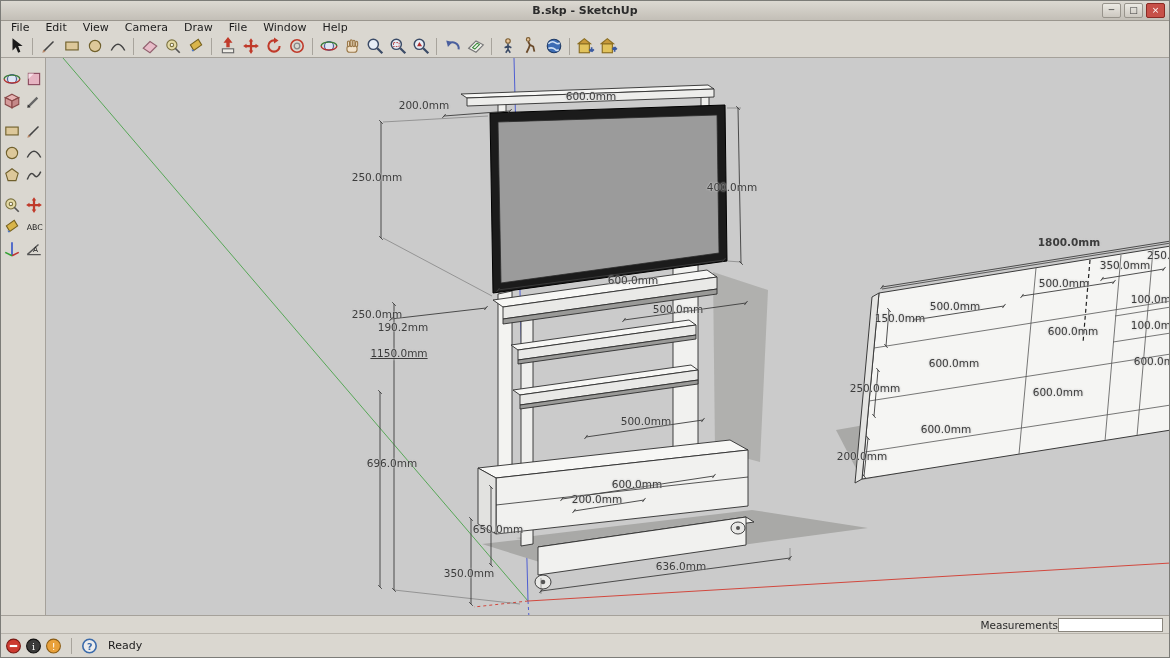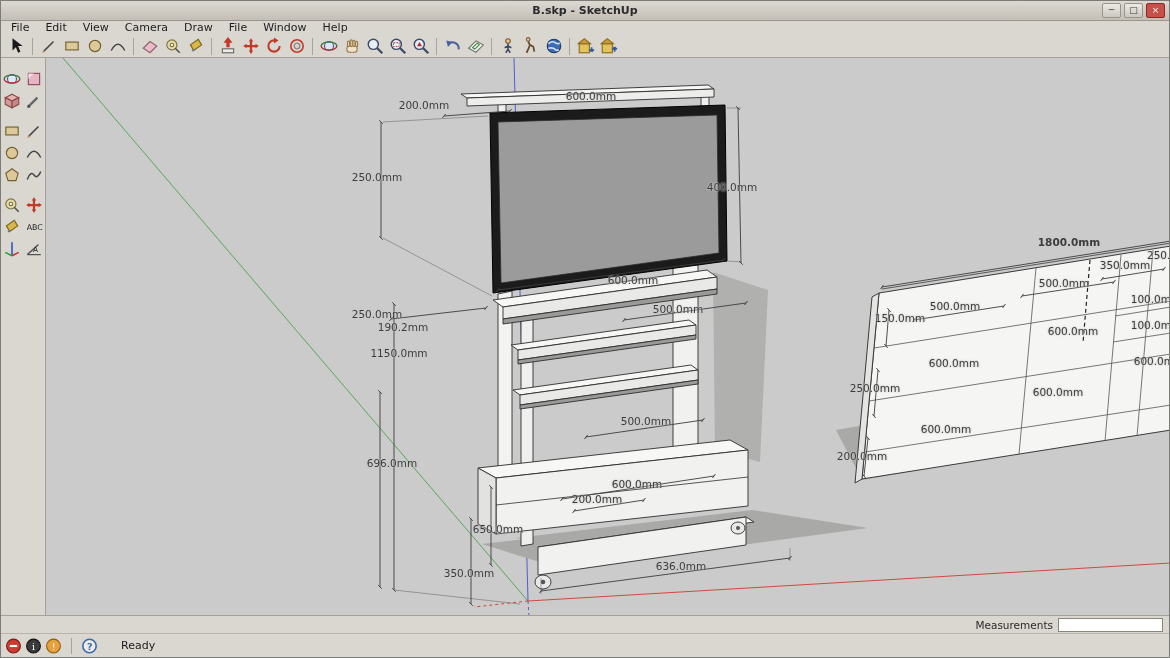--- a/index.html
+++ b/index.html
@@ -16,27 +16,27 @@
 .toolbar{height:23px;background:#dad7d0;border-bottom:1px solid #a5a19a;display:flex;align-items:center;padding-left:4px;flex:0 0 auto}
 .tb-btn{width:23px;height:21px;border:1px solid transparent;background:none;display:flex;align-items:center;justify-content:center;padding:0}
 .tb-sep{width:1px;height:17px;background:#a8a49c;margin:0 4px}
 .main{flex:1 1 auto;display:flex;min-height:0}
 .left-toolbar{width:45px;background:#dad7d0;border-right:1px solid #a5a19a;display:flex;flex-wrap:wrap;align-content:flex-start;justify-content:center;padding-top:10px;row-gap:1px;column-gap:1px;flex:0 0 auto}
 .lt-btn{width:21px;height:21px;border:1px solid transparent;background:none;display:flex;align-items:center;justify-content:center;padding:0}
 .lt-gap{width:100%;height:7px}
 .viewport{flex:1;position:relative;background:var(--vp,#cbcbcb);overflow:hidden}
 .viewport svg.scene{position:absolute;left:0;top:0}
 .dim-label{position:absolute;transform:translate(-50%,-50%);font-size:10.5px;color:#3c3c3c;white-space:nowrap;text-shadow:0 0 2px rgba(203,203,203,.95),0 0 2px rgba(203,203,203,.95)}
-.measurebar{height:18px;background:#dad7d0;border-top:1px solid #a5a19a;display:flex;align-items:center;justify-content:flex-end;padding-right:6px;gap:5px;flex:0 0 auto}
+.measurebar{height:18px;background:#dad7d0;border-top:1px solid #a5a19a;display:flex;align-items:center;justify-content:flex-end;padding-right:6px;flex:0 0 auto}
 .measure-label{font-size:10.5px;color:#2a2a2a}
 .measure-input{width:105px;height:14px;border:1px solid #8a867e;background:#fff;font-size:10px;padding:0 2px;font-family:"DejaVu Sans",sans-serif}
 .statusbar{height:24px;background:#dad7d0;border-top:1px solid #b8b4ac;display:flex;align-items:center;padding:0 4px;gap:3px;flex:0 0 auto}
 .sb-sep{width:1px;height:16px;background:#a8a49c;margin:0 6px}
 .sb-icon{width:17px;height:17px;display:flex;align-items:center;justify-content:center}
-.status-text{font-size:11px;color:#1c1c1c;margin-left:20px}
+.status-text{font-size:11px;color:#1c1c1c;margin-left:7px}
 .axis-green{stroke:var(--ax-g,#57a757)}
 .axis-blue{stroke:var(--ax-b,#4e5ed2)}
 .axis-red{stroke:var(--ax-r,#d2483e)}
 </style>
 </head>
 <body>
 
 <div class="window">
 
   <div class="titlebar">
@@ -434,21 +434,21 @@
       </svg>
 
     <span class="dim-label" style="left: 378px; top: 47px;">200.0mm</span>
         <span class="dim-label" style="left: 545px; top: 38px;">600.0mm</span>
         <span class="dim-label" style="left: 331px; top: 119px;">250.0mm</span>
         <span class="dim-label" style="left: 686px; top: 129px;">400.0mm</span>
         <span class="dim-label" style="left: 587px; top: 222px;">600.0mm</span>
         <span class="dim-label" style="left: 331px; top: 256px;">250.0mm</span>
         <span class="dim-label" style="left: 632px; top: 251px;">500.0mm</span>
         <span class="dim-label" style="left: 357px; top: 269px;">190.2mm</span>
-        <span class="dim-label" style="left: 353px; top: 295px;">1150.0mm</span>
+        <span class="dim-label" style="left: 353px; top: 295px; text-decoration: underline;">1150.0mm</span>
         <span class="dim-label" style="left: 600px; top: 363px;">500.0mm</span>
         <span class="dim-label" style="left: 346px; top: 405px;">696.0mm</span>
         <span class="dim-label" style="left: 591px; top: 426px;">600.0mm</span>
         <span class="dim-label" style="left: 551px; top: 441px;">200.0mm</span>
         <span class="dim-label" style="left: 452px; top: 471px;">650.0mm</span>
         <span class="dim-label" style="left: 423px; top: 515px;">350.0mm</span>
         <span class="dim-label" style="left: 635px; top: 508px;">636.0mm</span>
         <span class="dim-label" style="left: 1023px; top: 184px; font-weight: bold;">1800.0mm</span>
         <span class="dim-label" style="left: 1079px; top: 207px;">350.0mm</span>
         <span class="dim-label" style="left: 1116px; top: 197px;">250.0</span>

